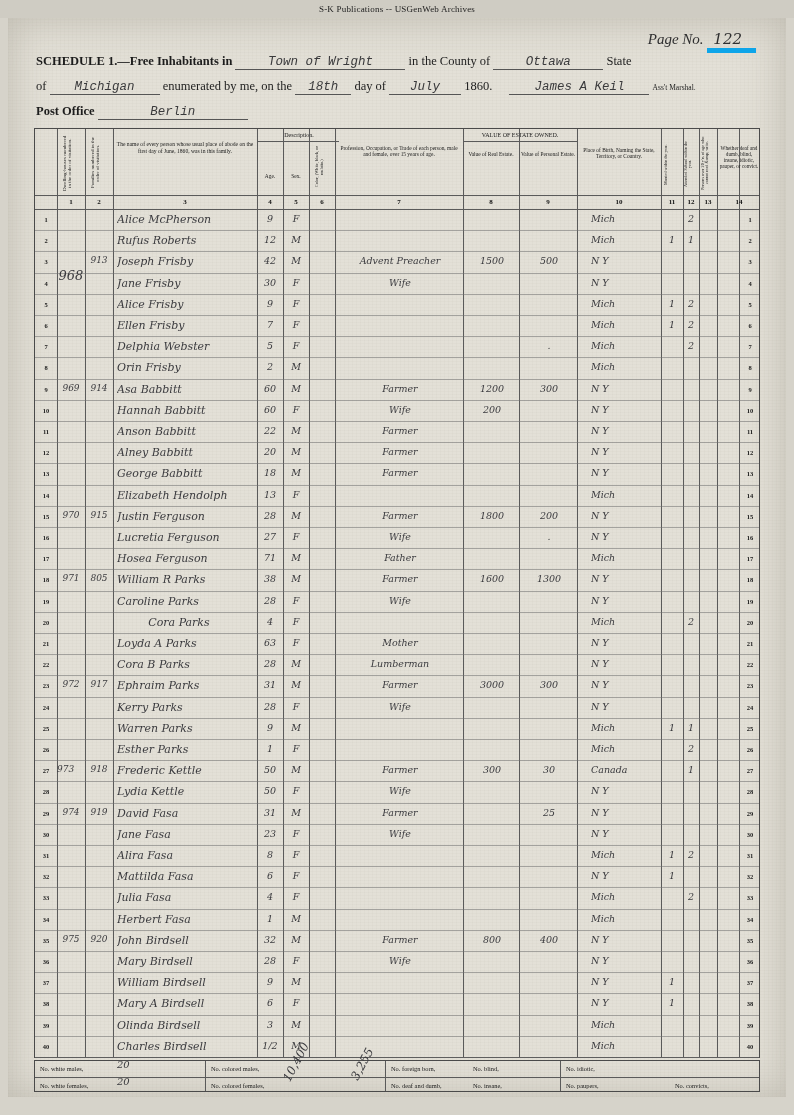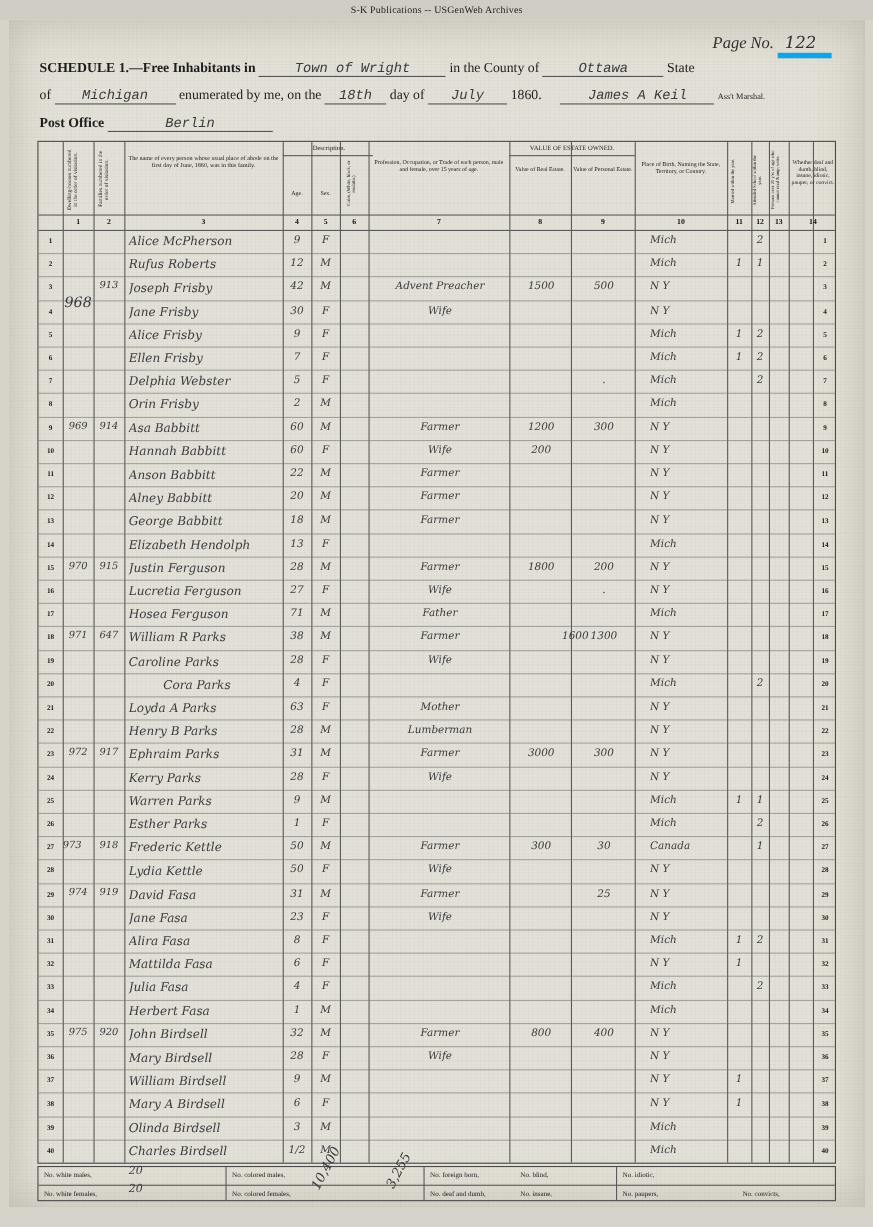--- a/index.html
+++ b/index.html
@@ -378,26 +378,26 @@
           <div class="rnum" style="left: 704px; top: 426.2px; width: 22px;">17</div>
           <div class="cell c-name" style="left: 82px; width: 140px; top: 423.2px; text-align: left;">Hosea Ferguson</div>
           <div class="cell c-small" style="left: 222px; width: 26px; top: 423.2px; text-align: center;">71</div>
           <div class="cell c-small" style="left: 248px; width: 26px; top: 423.2px; text-align: center;">M</div>
           <div class="cell c-small" style="left: 302px; width: 126px; top: 423.2px; text-align: center;">Father</div>
           <div class="cell c-small" style="left: 556px; width: 68px; top: 423.2px; text-align: left;">Mich</div>
           <div class="rowline" style="top: 461.6px;"></div>
           <div class="rnum" style="left: 0px; top: 447.4px; width: 22px;">18</div>
           <div class="rnum" style="left: 704px; top: 447.4px; width: 22px;">18</div>
           <div class="cell c-small" style="left: 22px; width: 28px; top: 444.4px; text-align: center; font-size: 9px;">971</div>
-          <div class="cell c-small" style="left: 50px; width: 28px; top: 444.4px; text-align: center; font-size: 9px;">647</div>
+          <div class="cell c-small" style="left: 50px; width: 28px; top: 444.4px; text-align: center; font-size: 9px;">805</div>
           <div class="cell c-name" style="left: 82px; width: 140px; top: 444.4px; text-align: left;">William R Parks</div>
           <div class="cell c-small" style="left: 222px; width: 26px; top: 444.4px; text-align: center;">38</div>
           <div class="cell c-small" style="left: 248px; width: 26px; top: 444.4px; text-align: center;">M</div>
           <div class="cell c-small" style="left: 302px; width: 126px; top: 444.4px; text-align: center;">Farmer</div>
-          <div class="cell c-small" style="left: 430px; width: 54px; top: 444.4px; text-align: center; padding-left: 31px;">1600</div>
+          <div class="cell c-small" style="left: 430px; width: 54px; top: 444.4px; text-align: center;">1600</div>
           <div class="cell c-small" style="left: 486px; width: 56px; top: 444.4px; text-align: center;">1300</div>
           <div class="cell c-small" style="left: 556px; width: 68px; top: 444.4px; text-align: left;">N Y</div>
           <div class="rowline" style="top: 482.8px;"></div>
           <div class="rnum" style="left: 0px; top: 468.6px; width: 22px;">19</div>
           <div class="rnum" style="left: 704px; top: 468.6px; width: 22px;">19</div>
           <div class="cell c-name" style="left: 82px; width: 140px; top: 465.6px; text-align: left;">Caroline Parks</div>
           <div class="cell c-small" style="left: 222px; width: 26px; top: 465.6px; text-align: center;">28</div>
           <div class="cell c-small" style="left: 248px; width: 26px; top: 465.6px; text-align: center;">F</div>
           <div class="cell c-small" style="left: 302px; width: 126px; top: 465.6px; text-align: center;">Wife</div>
           <div class="cell c-small" style="left: 556px; width: 68px; top: 465.6px; text-align: left;">N Y</div>
@@ -413,21 +413,21 @@
           <div class="rnum" style="left: 0px; top: 511px; width: 22px;">21</div>
           <div class="rnum" style="left: 704px; top: 511px; width: 22px;">21</div>
           <div class="cell c-name" style="left: 82px; width: 140px; top: 508px; text-align: left;">Loyda A Parks</div>
           <div class="cell c-small" style="left: 222px; width: 26px; top: 508px; text-align: center;">63</div>
           <div class="cell c-small" style="left: 248px; width: 26px; top: 508px; text-align: center;">F</div>
           <div class="cell c-small" style="left: 302px; width: 126px; top: 508px; text-align: center;">Mother</div>
           <div class="cell c-small" style="left: 556px; width: 68px; top: 508px; text-align: left;">N Y</div>
           <div class="rowline" style="top: 546.4px;"></div>
           <div class="rnum" style="left: 0px; top: 532.2px; width: 22px;">22</div>
           <div class="rnum" style="left: 704px; top: 532.2px; width: 22px;">22</div>
-          <div class="cell c-name" style="left: 82px; width: 140px; top: 529.2px; text-align: left;">Henry B Parks</div>
+          <div class="cell c-name" style="left: 82px; width: 140px; top: 529.2px; text-align: left;">Cora B Parks</div>
           <div class="cell c-small" style="left: 222px; width: 26px; top: 529.2px; text-align: center;">28</div>
           <div class="cell c-small" style="left: 248px; width: 26px; top: 529.2px; text-align: center;">M</div>
           <div class="cell c-small" style="left: 302px; width: 126px; top: 529.2px; text-align: center;">Lumberman</div>
           <div class="cell c-small" style="left: 556px; width: 68px; top: 529.2px; text-align: left;">N Y</div>
           <div class="rowline" style="top: 567.6px;"></div>
           <div class="rnum" style="left: 0px; top: 553.4px; width: 22px;">23</div>
           <div class="rnum" style="left: 704px; top: 553.4px; width: 22px;">23</div>
           <div class="cell c-small" style="left: 22px; width: 28px; top: 550.4px; text-align: center; font-size: 9px;">972</div>
           <div class="cell c-small" style="left: 50px; width: 28px; top: 550.4px; text-align: center; font-size: 9px;">917</div>
           <div class="cell c-name" style="left: 82px; width: 140px; top: 550.4px; text-align: left;">Ephraim Parks</div>

